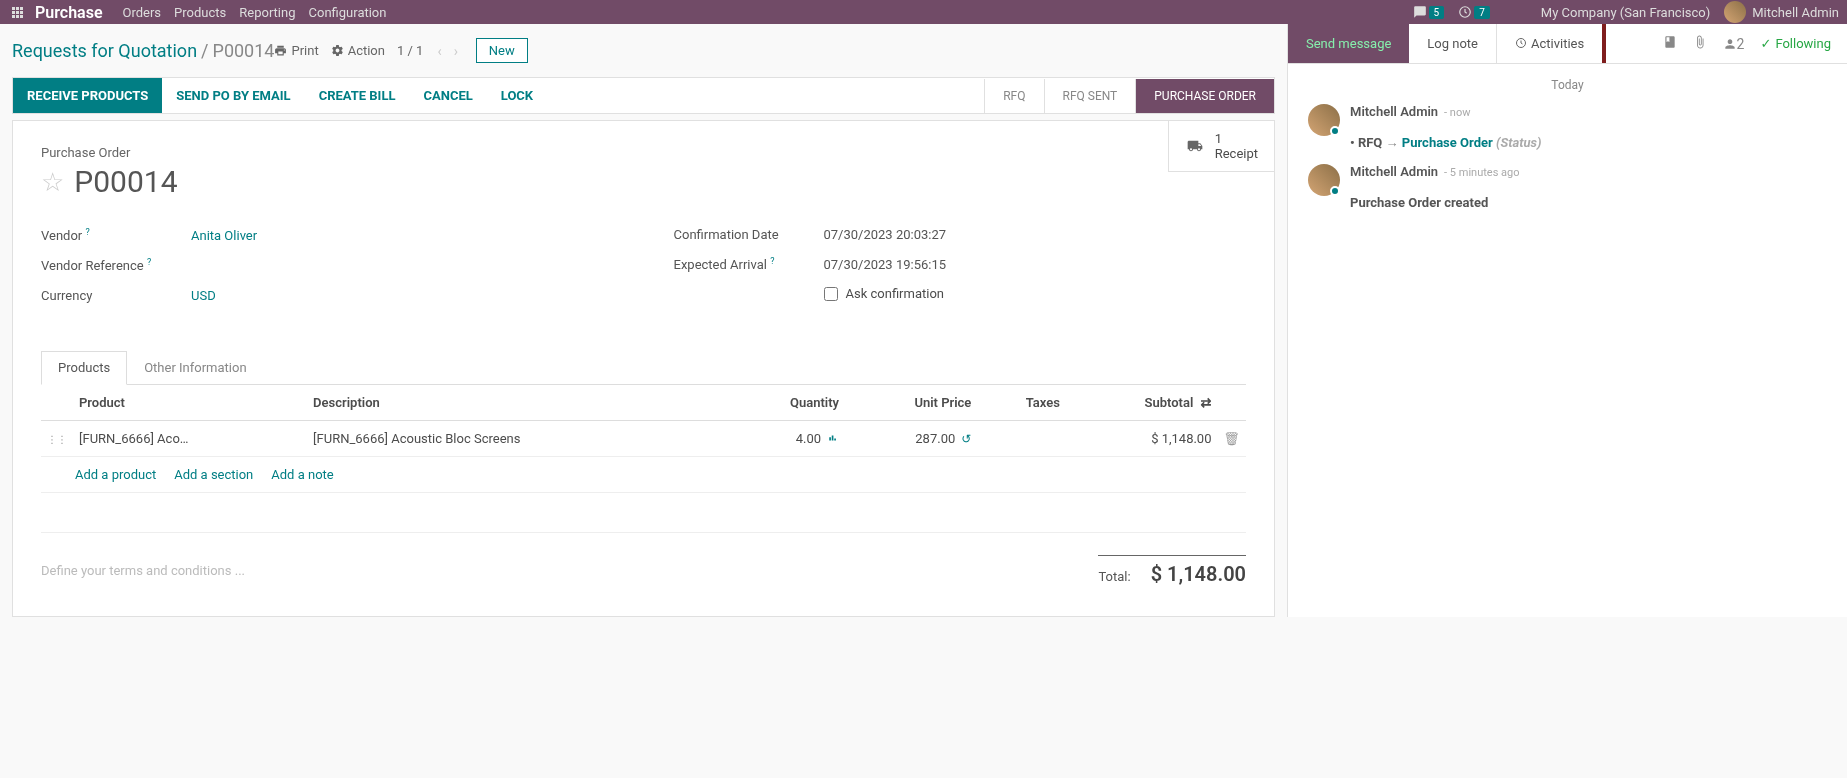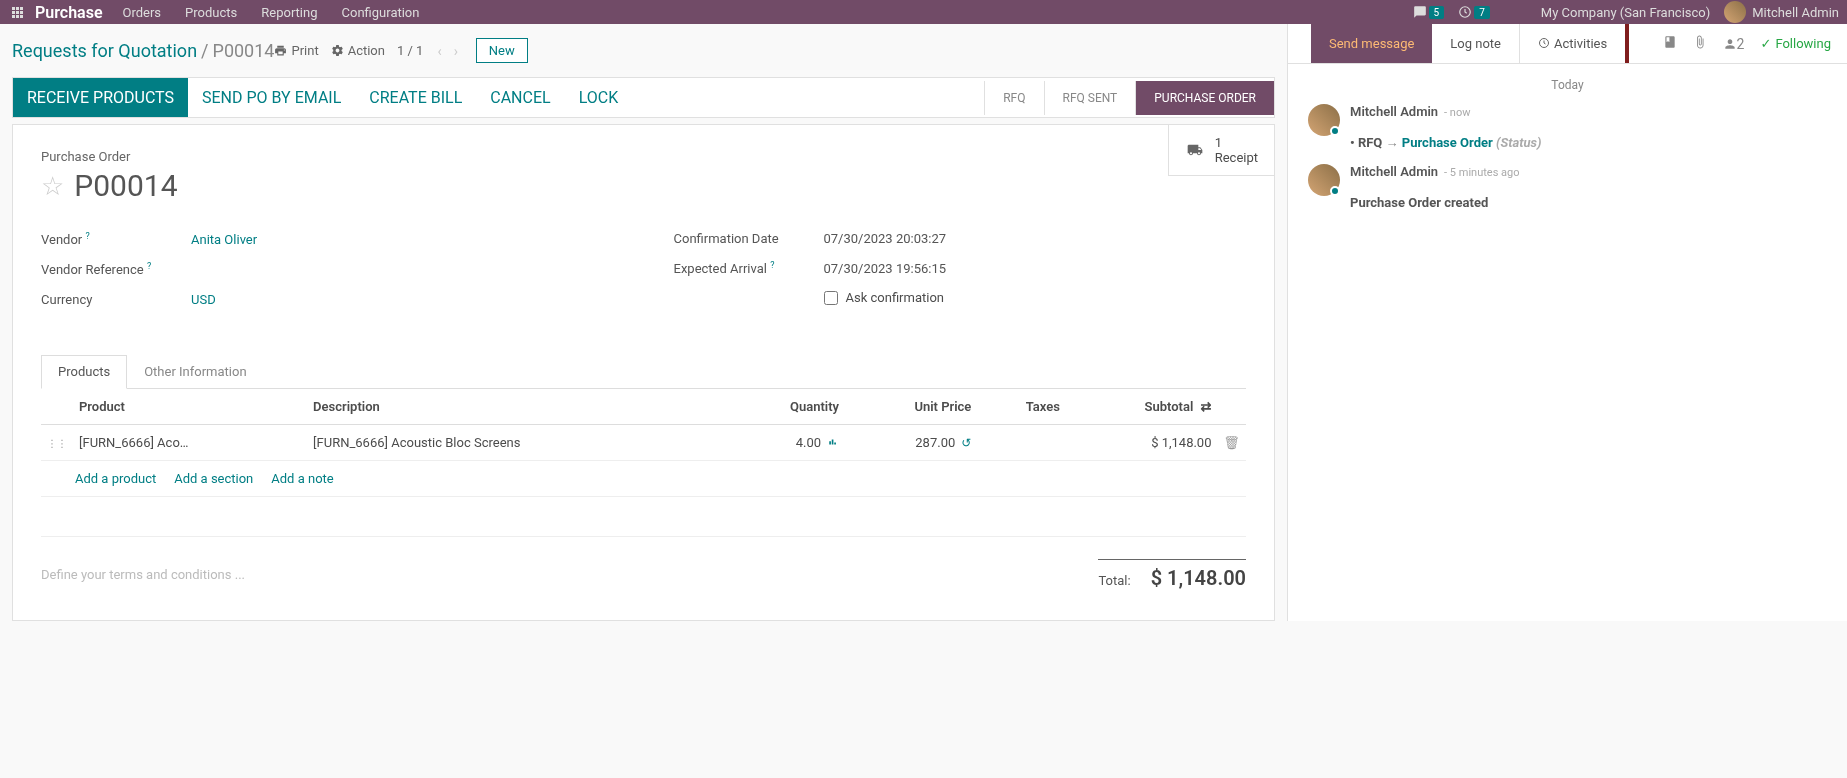--- a/index.html
+++ b/index.html
@@ -2,21 +2,21 @@
 <html><head>
 <meta charset="utf-8">
 <style>
 * { margin: 0; padding: 0; box-sizing: border-box; font-family: -apple-system, BlinkMacSystemFont, "Segoe UI", Roboto, sans-serif; }
 body { background: #f9f9f9; font-size: 13px; color: #4c4c4c; }
 
 .top-bar { background: #714b67; height: 24px; display: flex; align-items: center; color: #ddd; padding: 0 8px; }
 .apps-icon { display: grid; grid-template-columns: repeat(3, 3px); gap: 1px; padding: 4px; cursor: pointer; }
 .apps-icon span { width: 3px; height: 3px; background: #ddd; }
 .app-name { font-weight: 600; color: #fff; font-size: 16px; margin-left: 8px; margin-right: 20px; }
-.nav-menu { display: flex; gap: 24px; flex: 1; }
+.nav-menu { display: flex; gap: 13px; flex: 1; }
 .nav-menu a { color: #ddd; font-size: 13px; text-decoration: none; cursor: pointer; }
 .top-right { display: flex; align-items: center; gap: 14px; }
 .badge-ico { display: flex; align-items: center; gap: 2px; color: #ddd; cursor: pointer; }
 .badge-num { background: #017e84; color: #fff; font-size: 10px; padding: 1px 5px; border-radius: 2px; }
 .company-name { color: #ddd; font-size: 13px; padding-left: 37px; }
 .user-box { display: flex; align-items: center; gap: 6px; color: #ddd; cursor: pointer; }
 .avatar { width: 22px; height: 22px; border-radius: 50%; background: linear-gradient(45deg,#d4a574,#8b6f47); display:flex;align-items:center;justify-content:center;color:#fff;font-size:10px;}
 
 .main-wrap { display: flex; }
 .left-pane { flex: 1; padding: 0 12px; }
@@ -29,21 +29,21 @@
 .breadcrumb .bc-current { color: #888; }
 .bc-right { display: flex; align-items: center; gap: 12px; }
 .ic-btn { display: flex; align-items: center; gap: 4px; font-size: 13px; color: #666; cursor: pointer; }
 .pager { font-size: 13px; color: #666; display:flex;align-items:center;gap:8px; }
 .pager-arrows { display:flex; }
 .pager-arrows button { border:none;background:transparent;color:#ccc;font-size:14px;padding:2px 6px;cursor:pointer;}
 .btn-new { border: 1px solid #017e84; color: #017e84; background: #fff; padding: 4px 12px; font-size: 13px; cursor: pointer; }
 
 .action-bar { display: flex; align-items: center; justify-content: space-between; border: 1px solid #e0e0e0; background: #fff; }
 .action-left { display: flex; }
-.ab-btn { padding: 10px 14px; font-size: 16px; color: #017e84; cursor: pointer; background:transparent; border:none; }
+.ab-btn { padding: 10px 14px; font-size: 13px; color: #017e84; cursor: pointer; background:transparent; border:none;font-weight:bold; }
 .ab-btn.primary { background: #017e84; color: #fff; }
 .status-bar { display: flex; align-items: center; }
 .status-step { padding: 10px 18px; font-size: 12px; color: #888; position: relative; background: #fff; border-left:1px solid #e0e0e0;}
 .status-step.active { background: #714b67; color: #fff; }
 
 .sheet { background: #fff; border: 1px solid #e0e0e0; margin-top: 6px; }
 .receipt-box { float: right; border-left: 1px solid #e0e0e0; border-bottom: 1px solid #e0e0e0; padding: 10px 16px; display:flex;align-items:center;gap:10px; cursor:pointer; }
 .sheet-pad { padding: 24px 28px 20px 28px; clear: none; }
 .rec-title { font-size: 13px; color: #666; }
 .title-row { display: flex; align-items: center; gap: 10px; margin-top: 4px; }
@@ -78,21 +78,21 @@
 
 .spacer { height: 40px; border-bottom: 1px solid #eee; margin: 0 28px;}
 .totals-row { display: flex; justify-content: space-between; align-items: center; padding: 22px 28px 30px 28px; }
 .terms-ph { color: #bbb; font-size: 13px; }
 .total-box { display:flex;align-items:baseline;gap:20px; border-top:1px solid #666; padding-top:6px;}
 .total-label { font-size: 13px; color: #555; }
 .total-val { font-size: 20px; font-weight: 600; color: #444; }
 
 .chatter-tabs { display: flex; align-items: center; border-bottom: 1px solid #e0e0e0; }
 .ct-btn { padding: 12px 18px; font-size: 13px; cursor:pointer; border:none;background:transparent;color:#555; }
-.ct-btn.send { background: #714b67; color: #fdba74; margin-left: 23px; }
+.ct-btn.send { background: #714b67; color: #86efac; }
 .ct-btn.act { border-left:1px solid #e0e0e0;border-right:4px solid #7f1d1d; }
 .ct-spacer { flex:1; }
 .ct-icons { display:flex;align-items:center;gap:16px;padding:0 16px; }
 .ct-ico { color:#888;cursor:pointer;font-size:14px; }
 .follow { color:#28a745;font-size:13px;display:flex;align-items:center;gap:4px;cursor:pointer;}
 
 .chatter-body { padding: 14px 20px; font-size: 13px; }
 .today-sep { text-align:center; color:#888; font-size:12px; margin-bottom:12px;}
 .msg { display:flex; gap:10px; margin-bottom:14px; }
 .msg-av { width:32px;height:32px;border-radius:50%;background:linear-gradient(45deg,#d4a574,#8b6f47);position:relative;flex-shrink:0;display:flex;align-items:center;justify-content:center;color:#fff;font-size:12px;}

